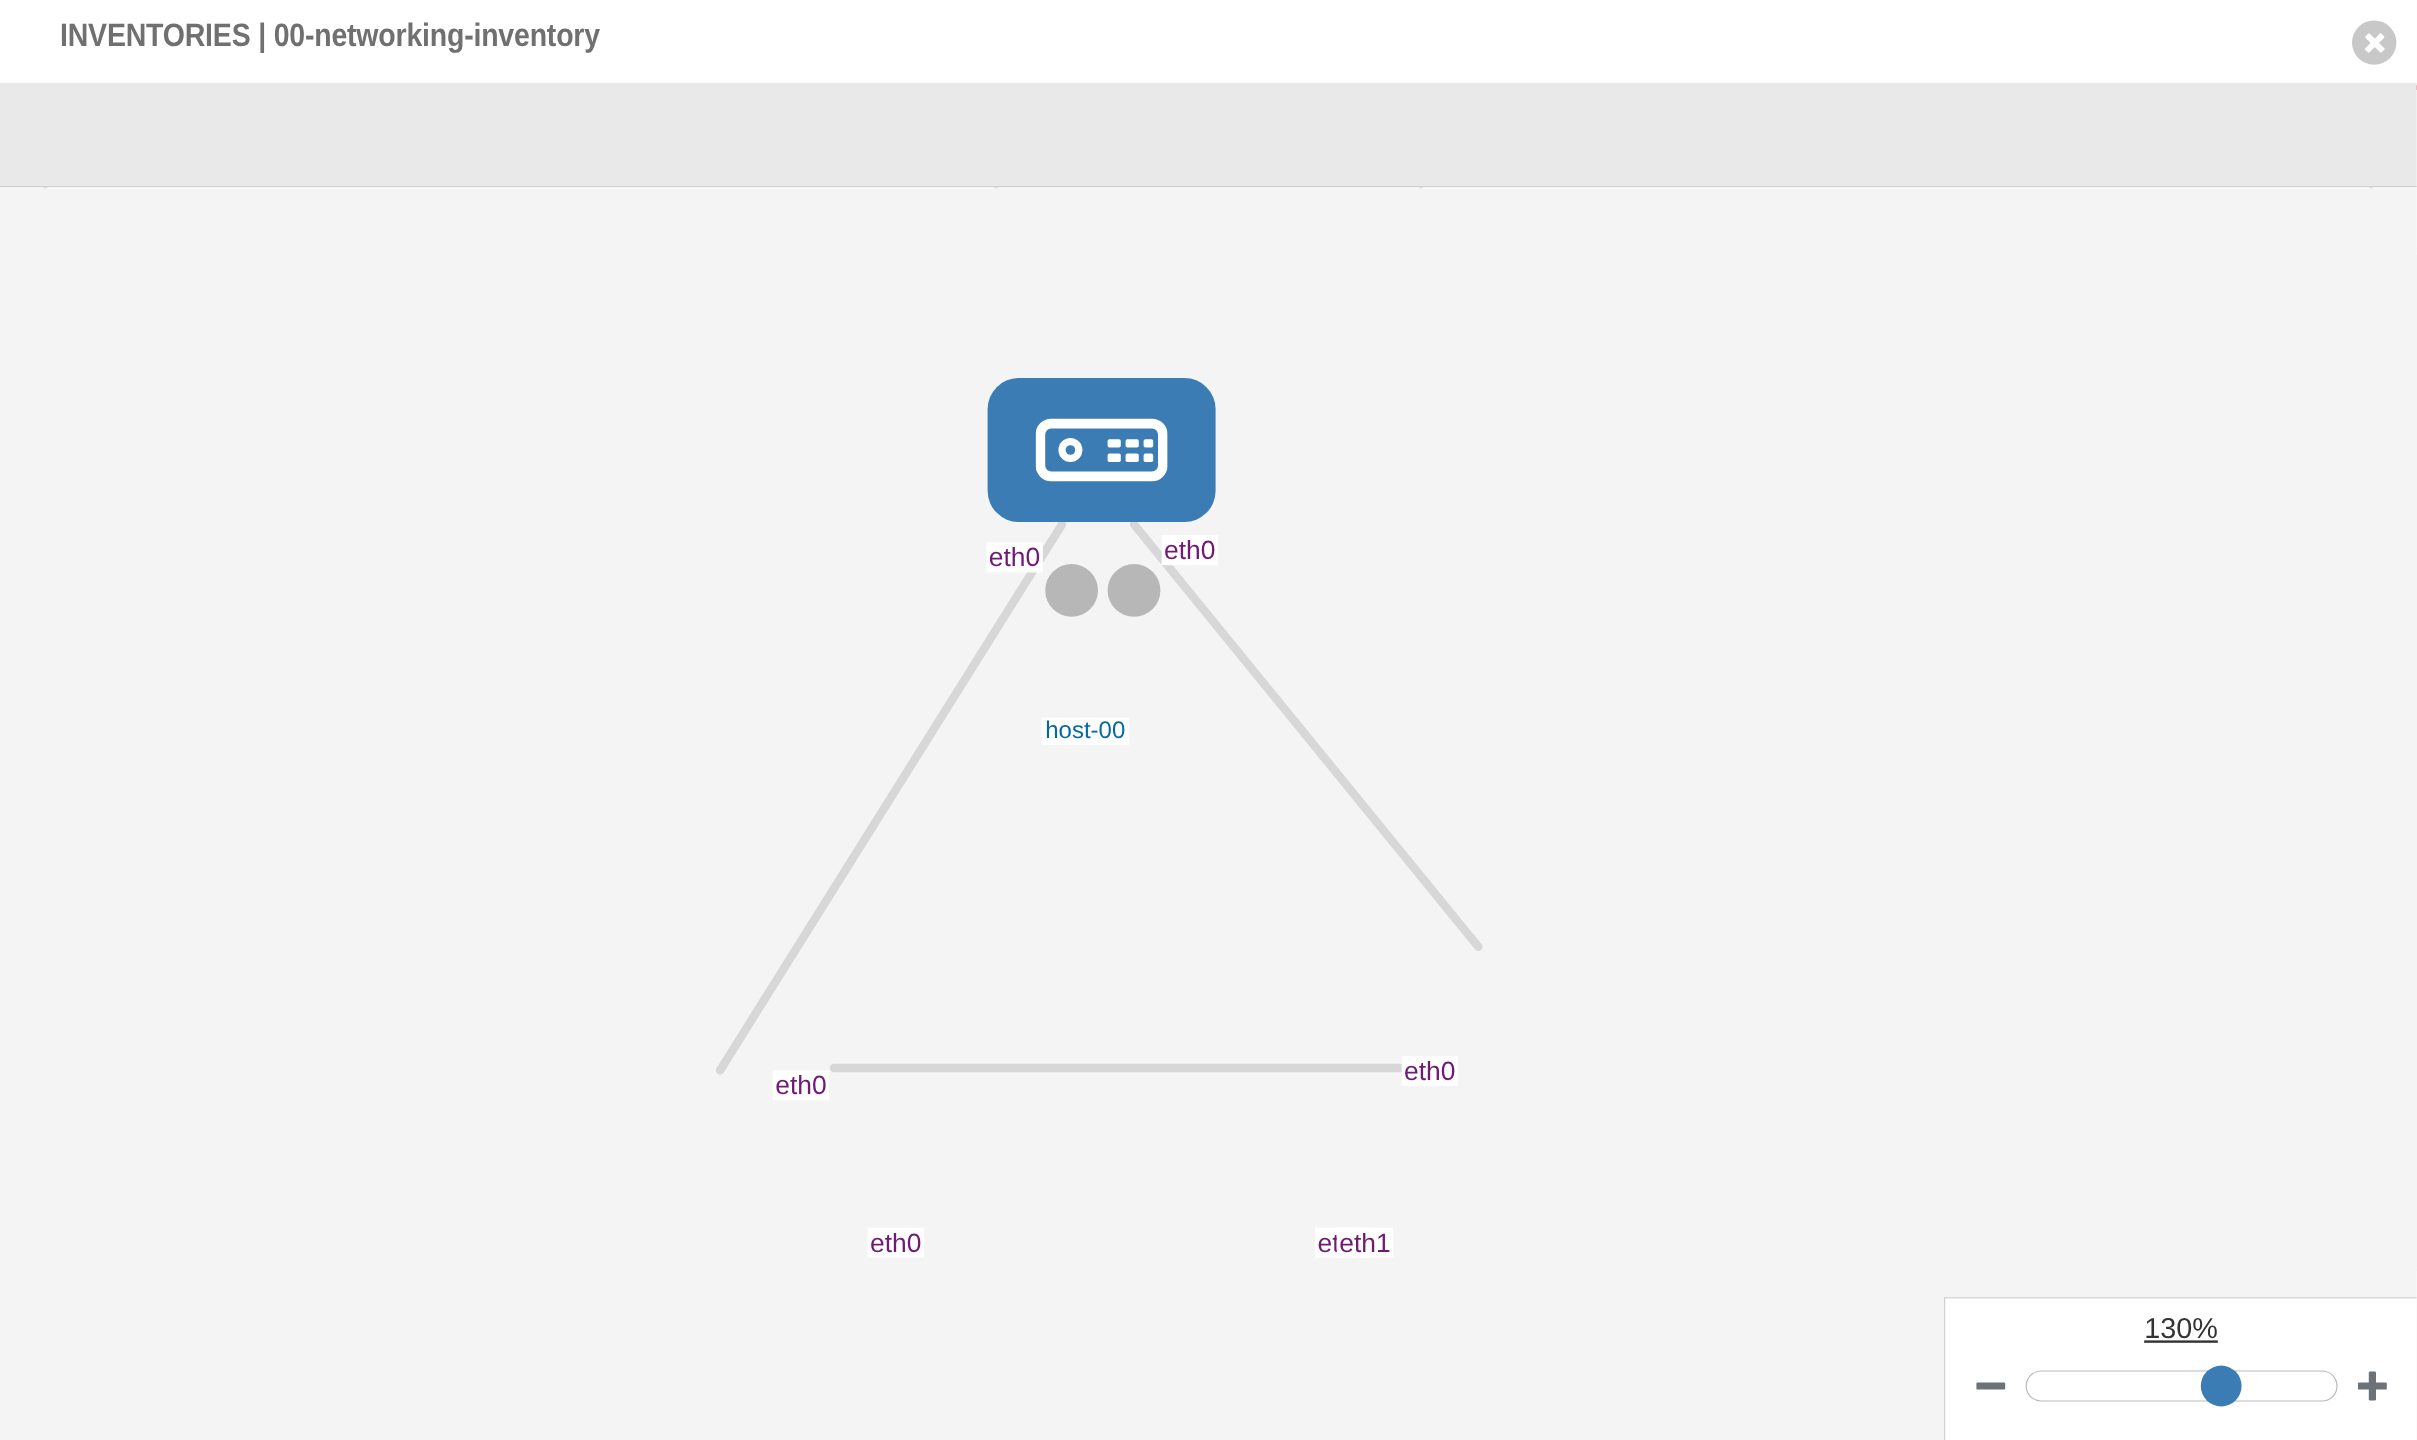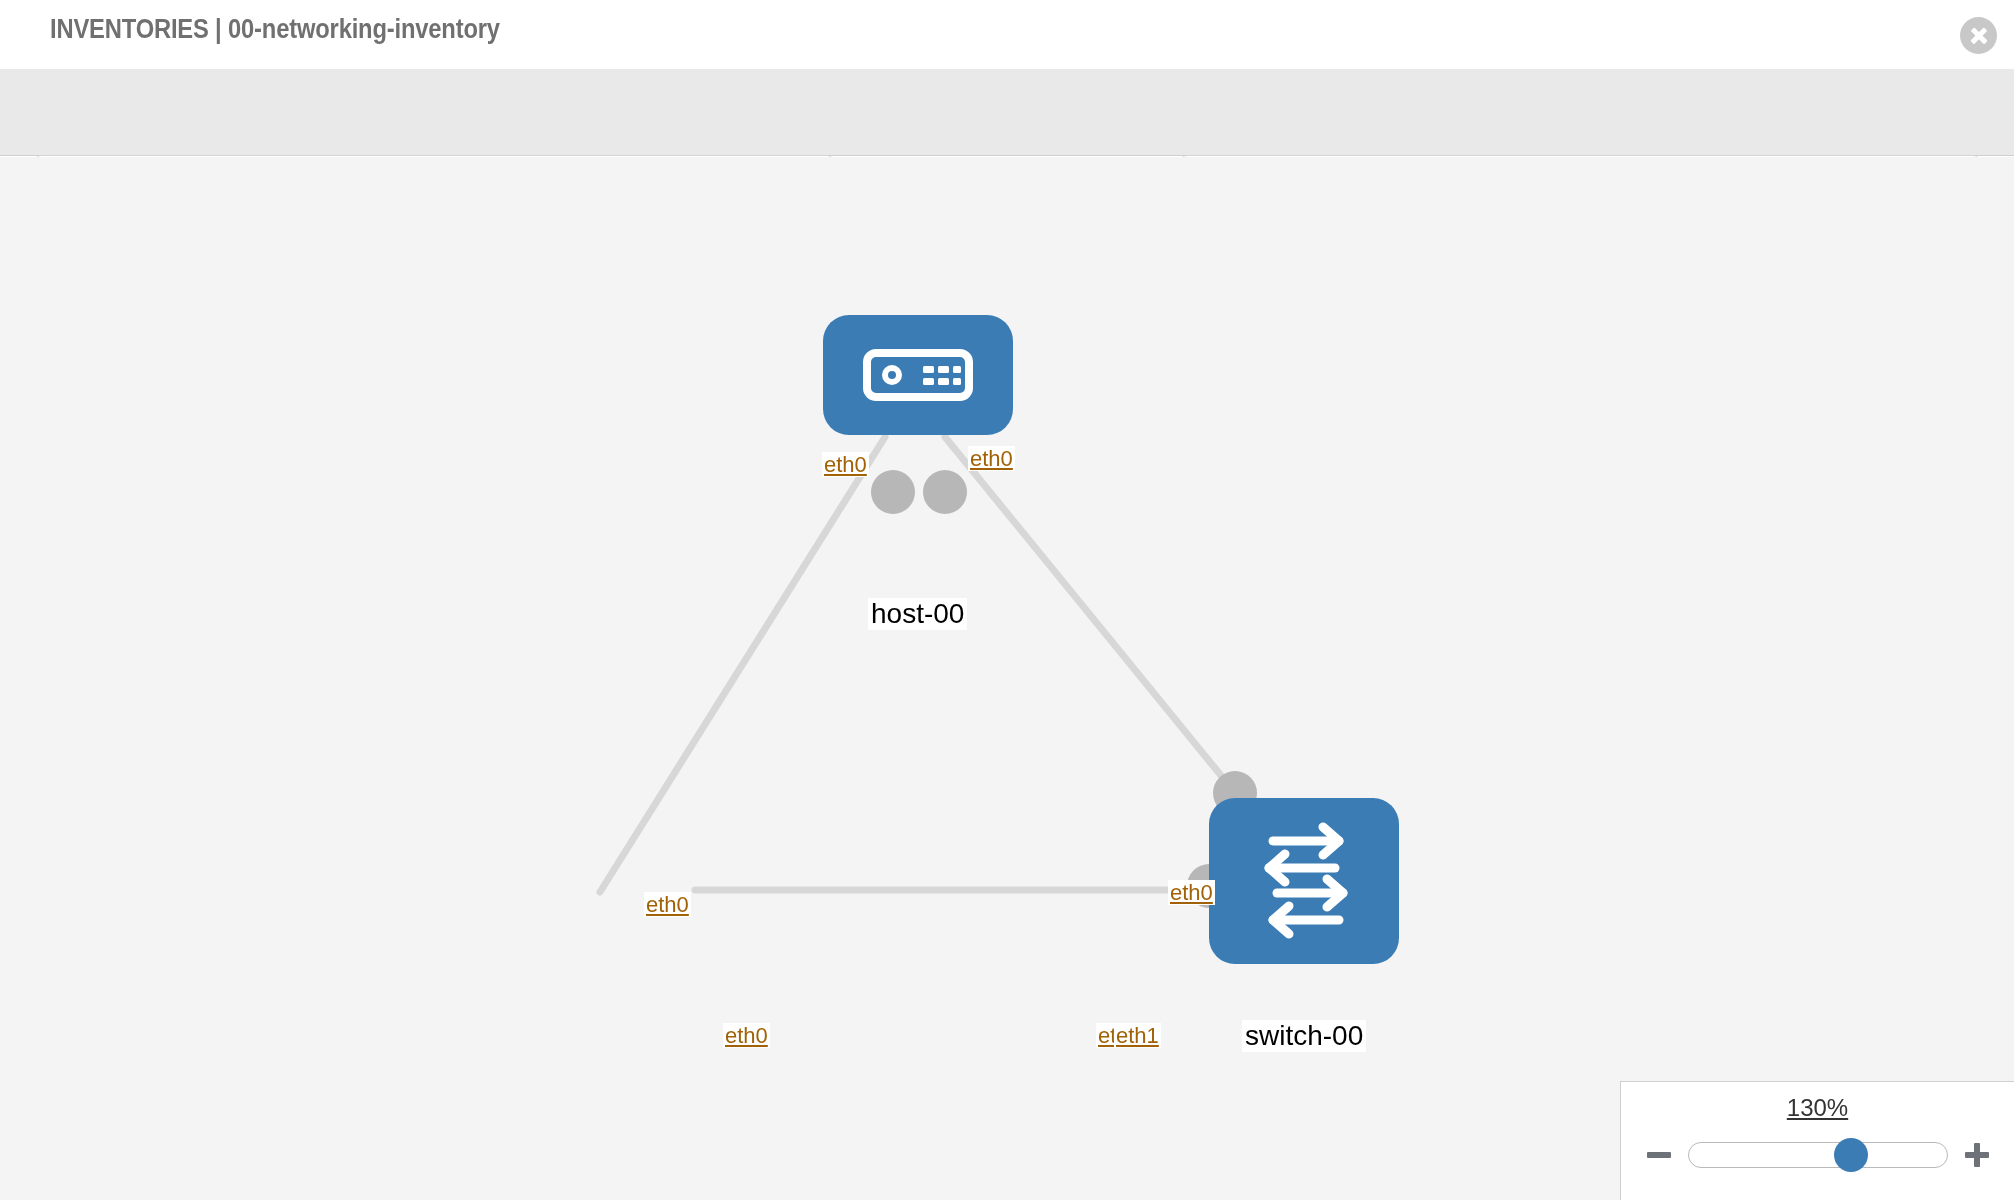--- a/index.html
+++ b/index.html
@@ -76,27 +76,27 @@
   }
   .graph { position: absolute; left: 0; top: 0; width: 2014px; height: 1043px; }
 
   .node { position: absolute; }
   .node-shape {
     position: absolute; background: #3b7cb5;
     display: flex; align-items: center; justify-content: center;
   }
   .node-label {
     position: absolute; white-space: nowrap;
-    font-size: 28px; color: #000000; background: #ffffff;
+    font-size: 20px; color: #0369a1; background: #ffffff;
     padding: 0 3px; line-height: 1.15;
   }
   .iface-label {
     position: absolute; white-space: nowrap;
-    font-size: 22px; color: #a16207; background: #ffffff;
-    padding: 0 2px; line-height: 1.15; text-decoration: underline;
+    font-size: 22px; color: #701a75; background: #ffffff;
+    padding: 0 2px; line-height: 1.15;
   }
   .connector {
     position: absolute; border-radius: 50%; background: #b7b7b7;
   }
 
   
   .zoom-panel {
     position: absolute; left: 1620px; top: 1081px;
     width: 394px; height: 119px;
     background: #ffffff; border: 1px solid #cfcfcf;
@@ -201,45 +201,20 @@
       <div class="node-label" style="left:45px; top:283px;">host-00</div>
     </div>
 
     <div class="iface-label" style="left:822px; top:295px;">eth0</div>
     <div class="iface-label" style="left:968px; top:289px;">eth0</div>
 
 
     <div class="iface-label" style="left:644px; top:735px;">eth0</div>
     <div class="iface-label" style="left:723px; top:866px;">eth0</div>
 
-    <div class="node" style="left:1209px; top:641px; width:190px; height:200px;">
-      <div class="connector" style="left:4px; top:-27px; width:44px; height:44px;"></div>
-      <div class="connector" style="left:-22px; top:66px; width:44px; height:44px;"></div>
-
-      <div class="node-shape" style="left:0; top:0; width:190px; height:166px; border-radius:26px;">
-        <svg width="130" height="120" viewBox="0 0 130 120" aria-hidden="true">
-          <g stroke="#ffffff" stroke-width="9" stroke-linecap="round" stroke-linejoin="round" fill="none">
-
-            <line x1="34" y1="20" x2="100" y2="20"></line>
-            <polyline points="84,6 100,20 84,34"></polyline>
-
-            <line x1="96" y1="47" x2="30" y2="47"></line>
-            <polyline points="46,33 30,47 46,61"></polyline>
-
-            <line x1="38" y1="72" x2="104" y2="72"></line>
-            <polyline points="88,58 104,72 88,86"></polyline>
-
-            <line x1="100" y1="99" x2="34" y2="99"></line>
-            <polyline points="50,85 34,99 50,113"></polyline>
-          </g>
-        </svg>
-      </div>
-
-      <div class="node-label" style="left:33px; top:222px;">switch-00</div>
-    </div>
 
     <div class="iface-label" style="left:1168px; top:723px;">eth0</div>
 
     <div class="iface-label" style="left:1096px; top:866px;">eth0</div>
     <div class="iface-label" style="left:1114px; top:866px;">eth1</div>
 
   </div>
 
   <div class="zoom-panel">
     <div class="zoom-value">130%</div>

